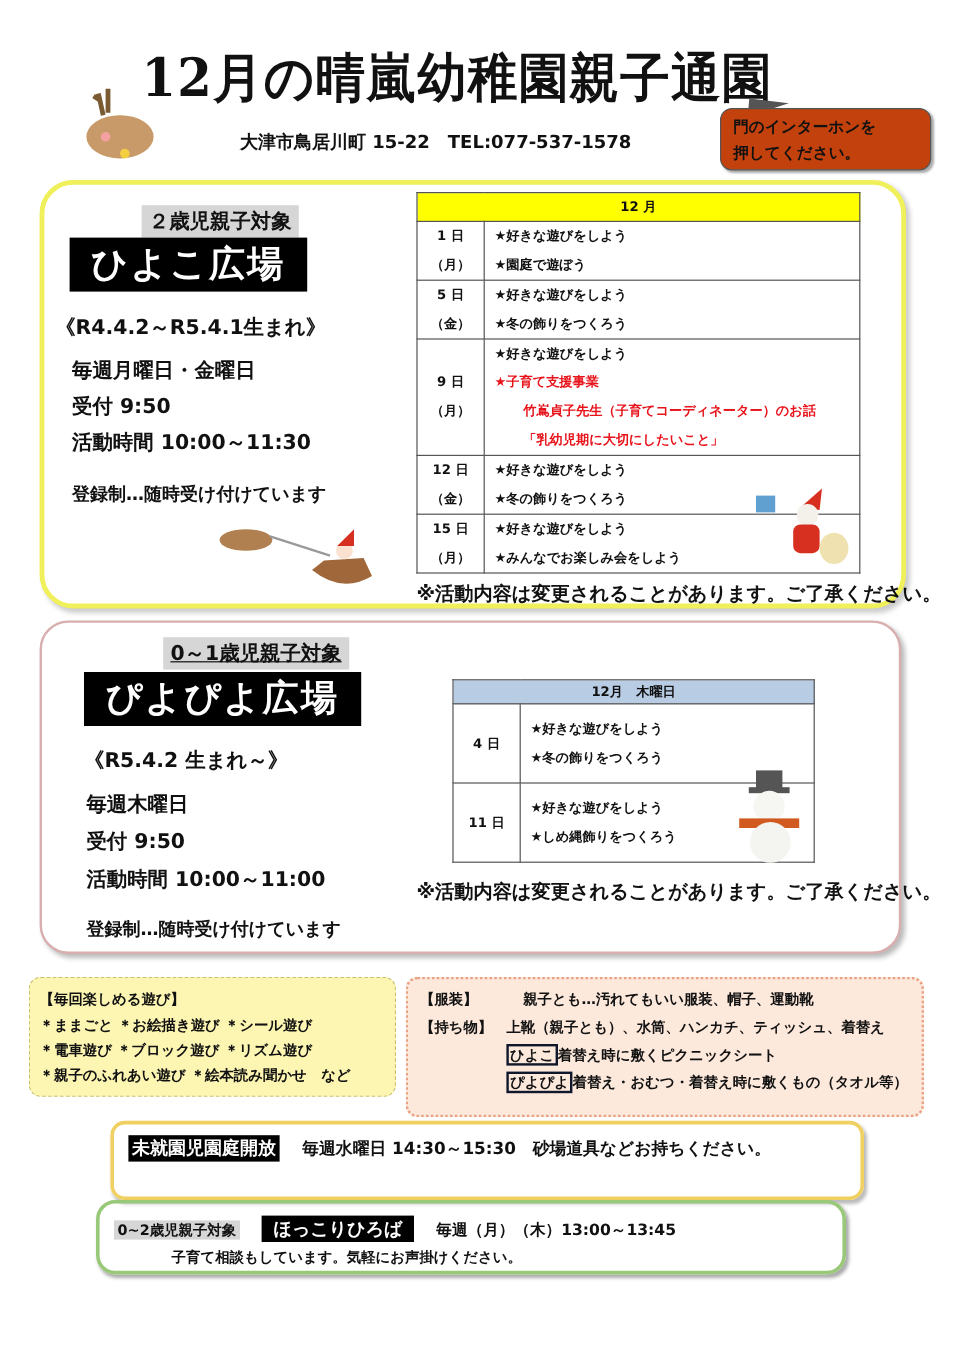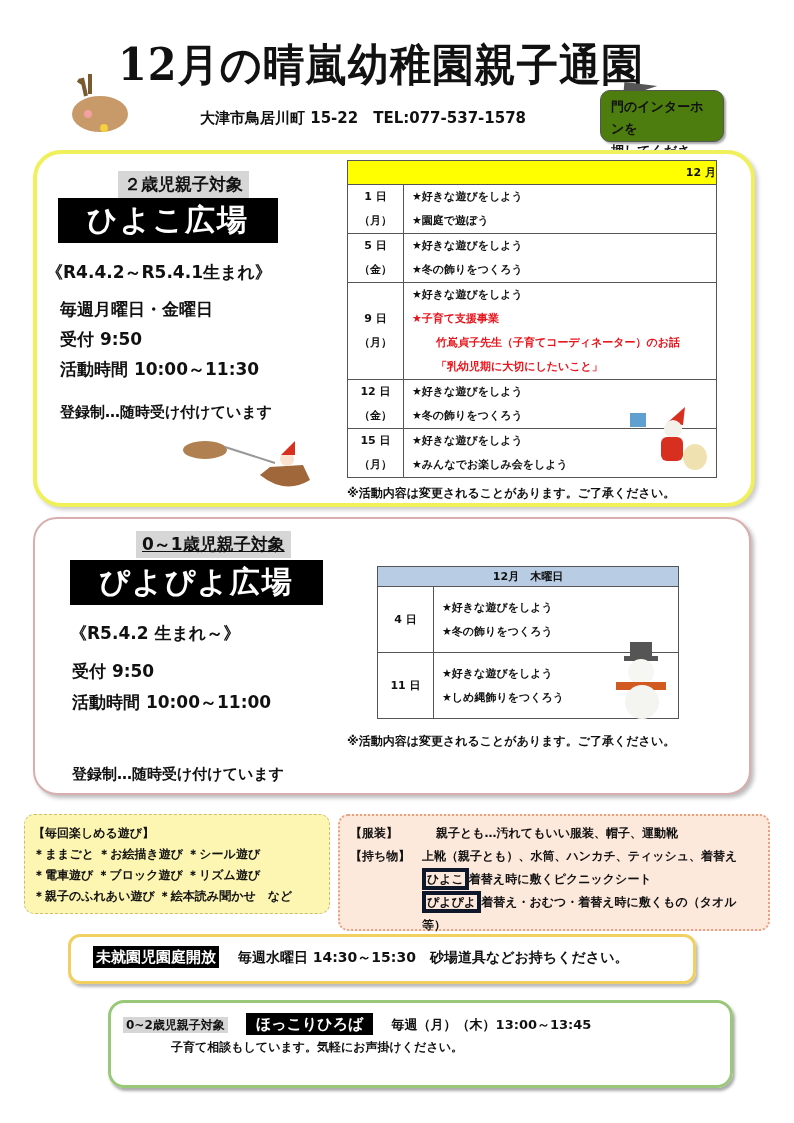--- a/index.html
+++ b/index.html
@@ -3,50 +3,50 @@
 <meta charset="utf-8">
 <style>
   * { box-sizing: border-box; margin: 0; padding: 0; }
   html, body { width: 794px; height: 1123px; background: #ffffff; overflow: hidden; }
   body { position: relative; font-family: "DejaVu Sans", sans-serif; color: #111; font-weight: bold; }
   .abs { position: absolute; }
 
   
   .title { left: 118px; top: 36px; font-family: "DejaVu Serif", serif; font-size: 44px; font-weight: bold; letter-spacing: 1px; color: #111; transform: scaleX(0.94); transform-origin: left; white-space: nowrap; }
   .address { left: 200px; top: 109px; font-size: 15px; white-space: nowrap; }
-  .bubble { left: 600px; top: 90px; width: 124px; height: 52px; background: #4d7c0f; border: 1px solid #555; border-radius: 10px; font-size: 13px; padding: 5px 10px; line-height: 22px; box-shadow: 2px 2px 2px #aaa; }
+  .bubble { left: 600px; top: 90px; width: 176px; height: 52px; background: #c2410c; border: 1px solid #555; border-radius: 10px; font-size: 13px; padding: 5px 10px; line-height: 22px; box-shadow: 2px 2px 2px #aaa; }
   .bubble-tail { left: 620px; top: 78px; width: 0; height: 0; border-left: 6px solid transparent; border-right: 30px solid transparent; border-bottom: 14px solid #555; transform: rotate(-18deg); }
   .mascot { left: 62px; top: 68px; width: 70px; height: 70px; }
 
   
   .panel1 { left: 33px; top: 150px; width: 722px; height: 357px; border: 4px solid #f0f05a; border-radius: 28px; box-shadow: 3px 3px 4px #ccc; background: #fff; }
   .panel2 { left: 33px; top: 517px; width: 718px; height: 278px; border: 2px solid #d8aeae; border-radius: 24px; box-shadow: 3px 3px 4px #bbb; background: #fff; }
 
   .target-label { background: #d6d6d6; font-size: 17px; padding: 2px 6px; white-space: nowrap; }
-  .hiroba-name { background: #000; color: #fff; font-size: 30px; font-weight: bold; padding: 2px 29px; letter-spacing: 2px; white-space: nowrap; }
+  .hiroba-name { background: #000; color: #fff; font-size: 30px; font-weight: bold; padding: 2px 18px; letter-spacing: 2px; white-space: nowrap; }
   .born { font-size: 17px; white-space: nowrap; }
   .info { font-size: 17px; white-space: nowrap; line-height: 30px; }
   .reg { font-size: 15px; white-space: nowrap; }
 
   table.sched { border-collapse: collapse; font-size: 11px; }
   table.sched td, table.sched th { border: 1px solid #555; }
   table.sched th { font-size: 11px; height: 24px; }
   .day-cell { text-align: center; width: 56px; line-height: 24px; font-size: 11px; }
   .act-cell { padding-left: 8px; line-height: 24px; }
   .red { color: #e8141c; }
   .indent { padding-left: 24px; }
-  .note { font-size: 12px; white-space: nowrap; }
+  .note { font-size: 16px; white-space: nowrap; }
 
   .play-box { left: 24px; top: 814px; width: 306px; height: 100px; background: #fdf5b2; border: 1px dashed #c8c070; border-radius: 10px; padding: 8px 8px; font-size: 12px; line-height: 21px; }
   .wear-box { left: 338px; top: 814px; width: 432px; height: 117px; background: #fde8dc; border: 2px dotted #e8a080; border-radius: 10px; padding: 6px 10px; font-size: 12px; line-height: 23px; }
-  .boxed { border: 4px solid #0f172a; padding: 0 1px; }
-
-  .garden-box { left: 68px; top: 934px; width: 628px; height: 50px; border: 3px solid #f0d060; border-radius: 12px; box-shadow: 2px 3px 3px #bbb; padding: 11px 22px; font-size: 14px; white-space: nowrap; }
+  .boxed { border: 2px solid #0f172a; padding: 0 1px; }
+
+  .garden-box { left: 92px; top: 934px; width: 628px; height: 66px; border: 3px solid #f0d060; border-radius: 12px; box-shadow: 2px 3px 3px #bbb; padding: 11px 12px; font-size: 14px; white-space: nowrap; }
   .black-label { background: #000; color: #fff; padding: 2px 3px; font-size: 15px; }
-  .hokkori-box { left: 80px; top: 1000px; width: 625px; height: 88px; border: 3px solid #98c878; border-radius: 16px; box-shadow: 2px 3px 3px #aaa; padding: 10px 12px; font-size: 12px; line-height: 22px; margin-left: 28px; }
+  .hokkori-box { left: 80px; top: 1000px; width: 625px; height: 62px; border: 3px solid #98c878; border-radius: 16px; box-shadow: 2px 3px 3px #aaa; padding: 10px 12px; font-size: 12px; line-height: 22px; }
   .gray-label { background: #d6d6d6; padding: 1px 3px; }
 </style>
 </head>
 <body>
 
 <div class="abs title">12月の晴嵐幼稚園親子通園</div>
 <svg class="abs mascot" viewBox="0 0 70 70">
   <path d="M20 10 L24 28 M28 6 L28 26 M22 16 L16 12" stroke="#7a5a30" stroke-width="4" fill="none"></path>
   <ellipse cx="38" cy="46" rx="28" ry="18" fill="#c89a6a"></ellipse>
   <circle cx="26" cy="46" r="4" fill="#f2a0a0"></circle>
@@ -73,21 +73,21 @@
   <ellipse cx="30" cy="25" rx="22" ry="9" fill="#b08050"></ellipse>
   <line x1="50" y1="22" x2="100" y2="38" stroke="#999" stroke-width="2"></line>
   <path d="M85 50 Q110 70 135 55 L128 40 L95 42 Z" fill="#a0683a"></path>
   <circle cx="112" cy="34" r="7" fill="#fbe2d0"></circle>
   <path d="M106 30 L120 16 L120 30 Z" fill="#d83020"></path>
 </svg>
 
 <table class="abs sched" style="left:347px;top:160px;width:370px;">
   <tbody>
       <tr>
-        <th colspan="2" style="background:#ffff00;text-align:right;">12 月</th>
+        <th colspan="2" style="background:#ffff00;">12 月</th>
       </tr>
   <tr>
     <td class="day-cell">
           <div>1 日</div>
           <div>（月）</div>
         </td>
     <td class="act-cell">
           <div>★好きな遊びをしよう</div>
           <div>★園庭で遊ぼう</div>
         </td>
@@ -143,20 +143,21 @@
   <rect x="36" y="32" width="22" height="24" rx="6" fill="#d83020"></rect>
   <ellipse cx="70" cy="52" rx="12" ry="13" fill="#efe2b0"></ellipse>
 </svg>
 <div class="abs note" style="left:347px;top:485px;">※活動内容は変更されることがあります。ご了承ください。</div>
 
 <div class="abs panel2"></div>
 <div class="abs target-label" style="left:136px;top:531px;text-decoration:underline;">0～1歳児親子対象</div>
 <div class="abs hiroba-name" style="left:70px;top:560px;">ぴよぴよ広場</div>
 <div class="abs born" style="left:70px;top:622px;">《R5.4.2 生まれ～》</div>
 <div class="abs info" style="left:72px;top:656px;line-height:31px;">
+  <div>毎週木曜日</div>
   <div>受付 9:50</div>
   <div>活動時間 10:00～11:00</div>
 </div>
 <div class="abs reg" style="left:72px;top:765px;">登録制…随時受け付けています</div>
 
 <table class="abs sched" style="left:377px;top:566px;width:302px;">
   <tbody>
       <tr>
         <th colspan="2" style="background:#b8cce4;height:20px;">12月　木曜日</th>
       </tr>

